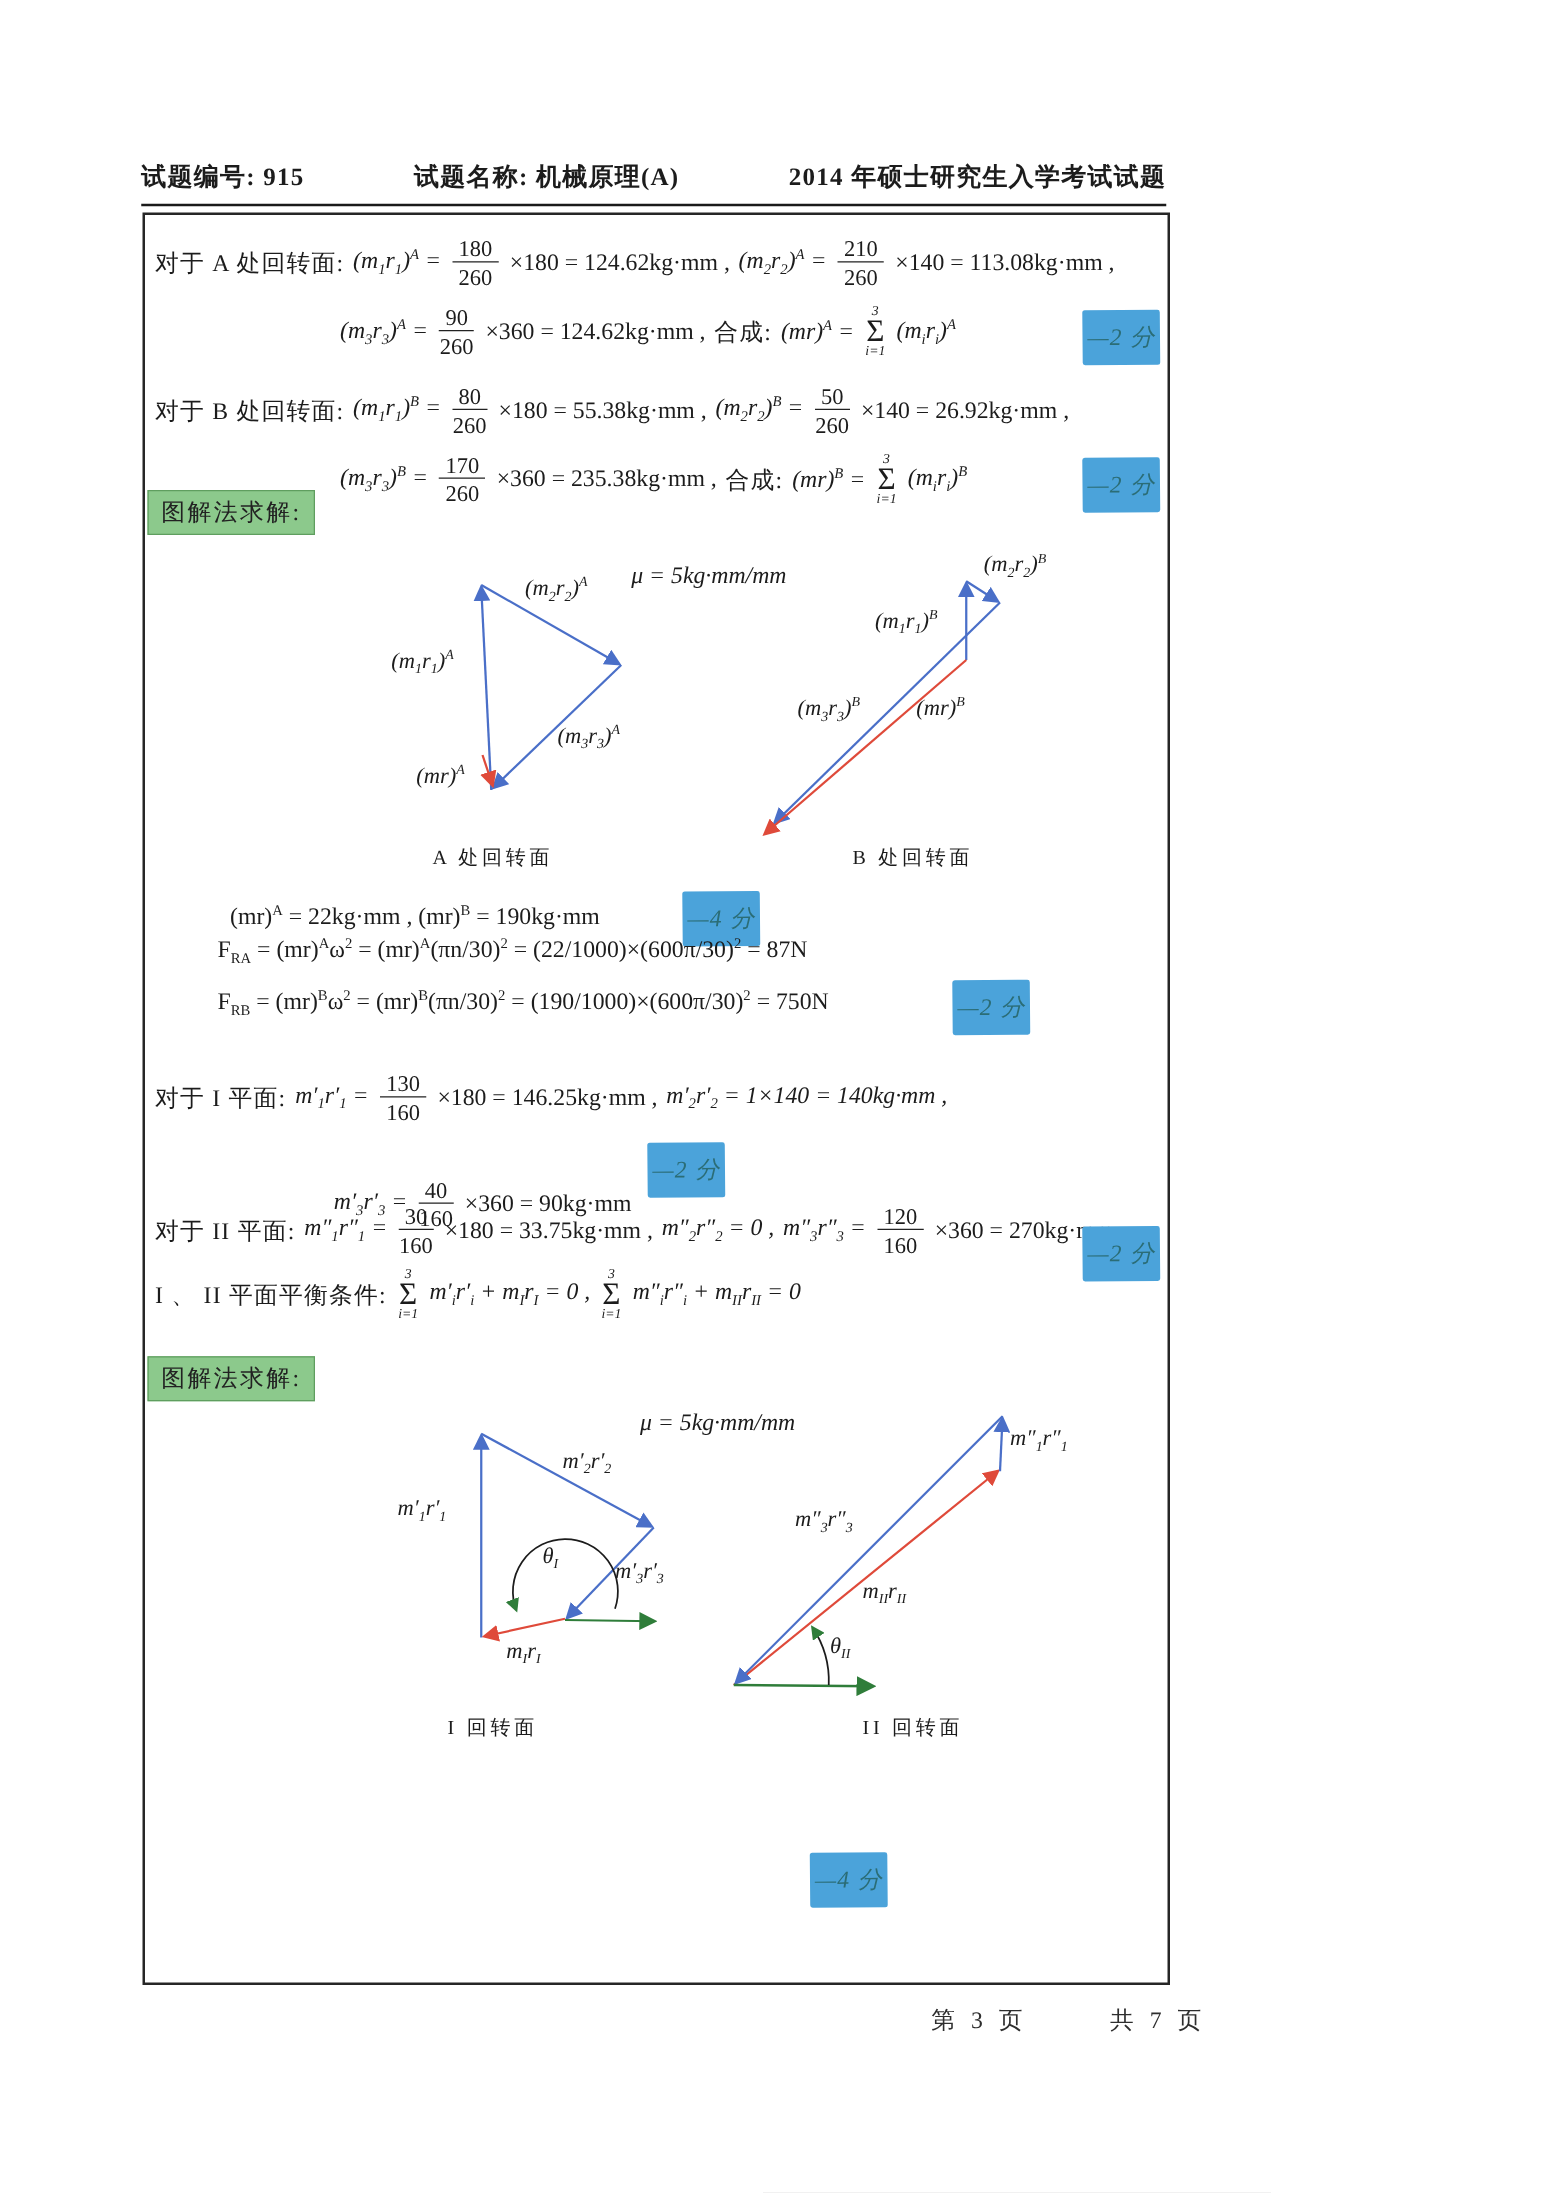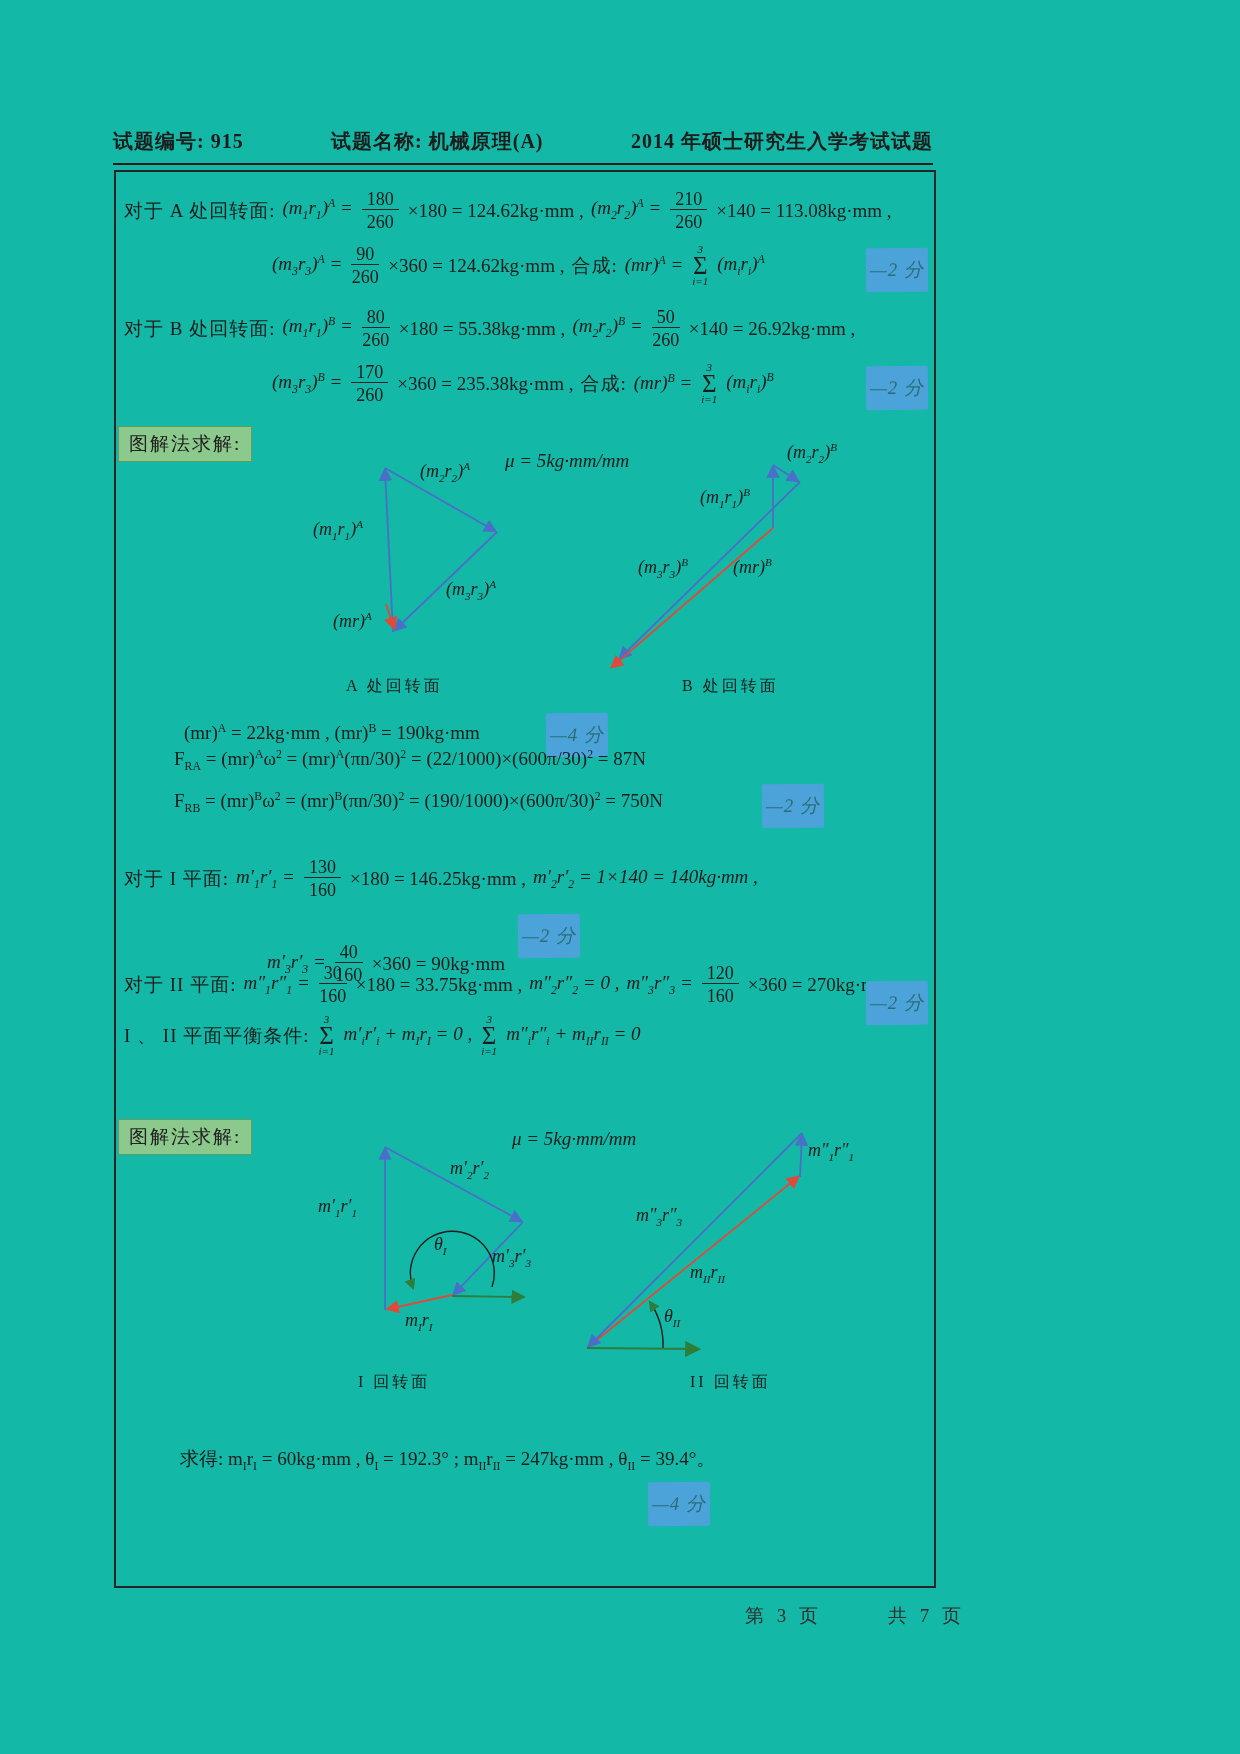--- a/index.html
+++ b/index.html
@@ -1,16 +1,16 @@
 <!DOCTYPE html>
 <html><head>
 <meta charset="utf-8">
 <style>
   html,body{margin:0;padding:0;background:#e8e8e6;}
-  .page{position:relative;width:1240px;height:1754px;background:#14b8a6;margin:0 auto;
+  .page{position:relative;width:1240px;height:1754px;background:#ffffff;margin:0 auto;
         font-family:"Liberation Serif","DejaVu Serif",serif;color:#1c1c1c;overflow:hidden;}
   
   .hdr{position:absolute;left:113px;top:128px;width:820px;display:flex;justify-content:space-between;
        font-size:20px;font-weight:600;letter-spacing:1px;padding-bottom:8px;border-bottom:2px solid #1a1a1a;}
   
   .frame{position:absolute;left:114px;top:170px;width:818px;height:1414px;border:2px solid #262626;background:transparent;}
   
   .line{position:absolute;display:flex;align-items:center;gap:7px;white-space:nowrap;font-size:19px;}
   .zh{letter-spacing:1px;}
   .m{font-size:19px;}
@@ -20,21 +20,21 @@
   .frac .n{padding:0 5px 1px 5px;border-bottom:1.5px solid #222;font-size:18px;}
   .frac .d{padding-top:3px;font-size:18px;}
   .sum{display:inline-flex;flex-direction:column;align-items:center;line-height:1;margin:0 2px;}
   .sum .lim{font-size:11px;line-height:1;font-style:italic;}
   .sum .sym{font-size:25px;line-height:0.85;}
   
   .score{position:absolute;width:62px;height:44px;background:#4ba3da;color:#2b6d76;display:flex;
          align-items:center;justify-content:center;font-size:19px;font-style:italic;
          letter-spacing:1px;transform:rotate(-0.5deg);border-radius:2px;}
   .hl-green{position:absolute;background:#8cc98c;border:1px solid #5f9e5f;color:#222;
-            font-size:19px;letter-spacing:2px;padding:4px 10px;margin-top:34px;}
+            font-size:19px;letter-spacing:2px;padding:4px 10px;}
   
   .dlab{position:absolute;font-size:18px;font-style:italic;white-space:nowrap;}
   .cap{position:absolute;font-size:16px;letter-spacing:3px;white-space:nowrap;}
   .mu{position:absolute;font-size:19px;font-style:italic;white-space:nowrap;}
   svg{position:absolute;overflow:visible;}
   .ftr{position:absolute;font-size:19px;letter-spacing:4px;color:#2e2e2e;}
 </style>
 </head>
 <body>
 
@@ -247,21 +247,18 @@
     <line x1="230" y1="52" x2="232" y2="10" stroke="#4a6fc8" stroke-width="1.8" marker-end="url(#mblue)"></line>
     <line x1="17" y1="223" x2="128" y2="224" stroke="#2f7d3a" stroke-width="2" marker-end="url(#mgreen)"></line>
     <path d="M93,223 A77,77 0 0 0 80,177" fill="none" stroke="#1c1c1c" stroke-width="1.4" marker-end="url(#mgreen)"></path>
   </svg>
   <span class="dlab" style="left:808px;top:1140px;">m″<sub>1</sub>r″<sub>1</sub></span>
   <span class="dlab" style="left:636px;top:1205px;">m″<sub>3</sub>r″<sub>3</sub></span>
   <span class="dlab" style="left:690px;top:1262px;">m<sub>II</sub>r<sub>II</sub></span>
   <span class="dlab" style="left:664px;top:1306px;">θ<sub>II</sub></span>
   <span class="cap" style="left:690px;top:1372px;">II 回转面</span>
 
-  <div class="line" style="left:180px;top:1446px;">
-    <span class="m">求得: m<sub>I</sub>r<sub>I</sub> = 60kg·mm , θ<sub>I</sub> = 192.3° ; m<sub>II</sub>r<sub>II</sub> = 247kg·mm , θ<sub>II</sub> = 39.4°。</span>
-  </div>
   <div class="score" style="left:648px;top:1482px;">—4 分</div>
 
   <span class="ftr" style="left:745px;top:1603px;">第 3 页</span>
   <span class="ftr" style="left:888px;top:1603px;">共 7 页</span>
 
 </div>
 
 </body></html>

